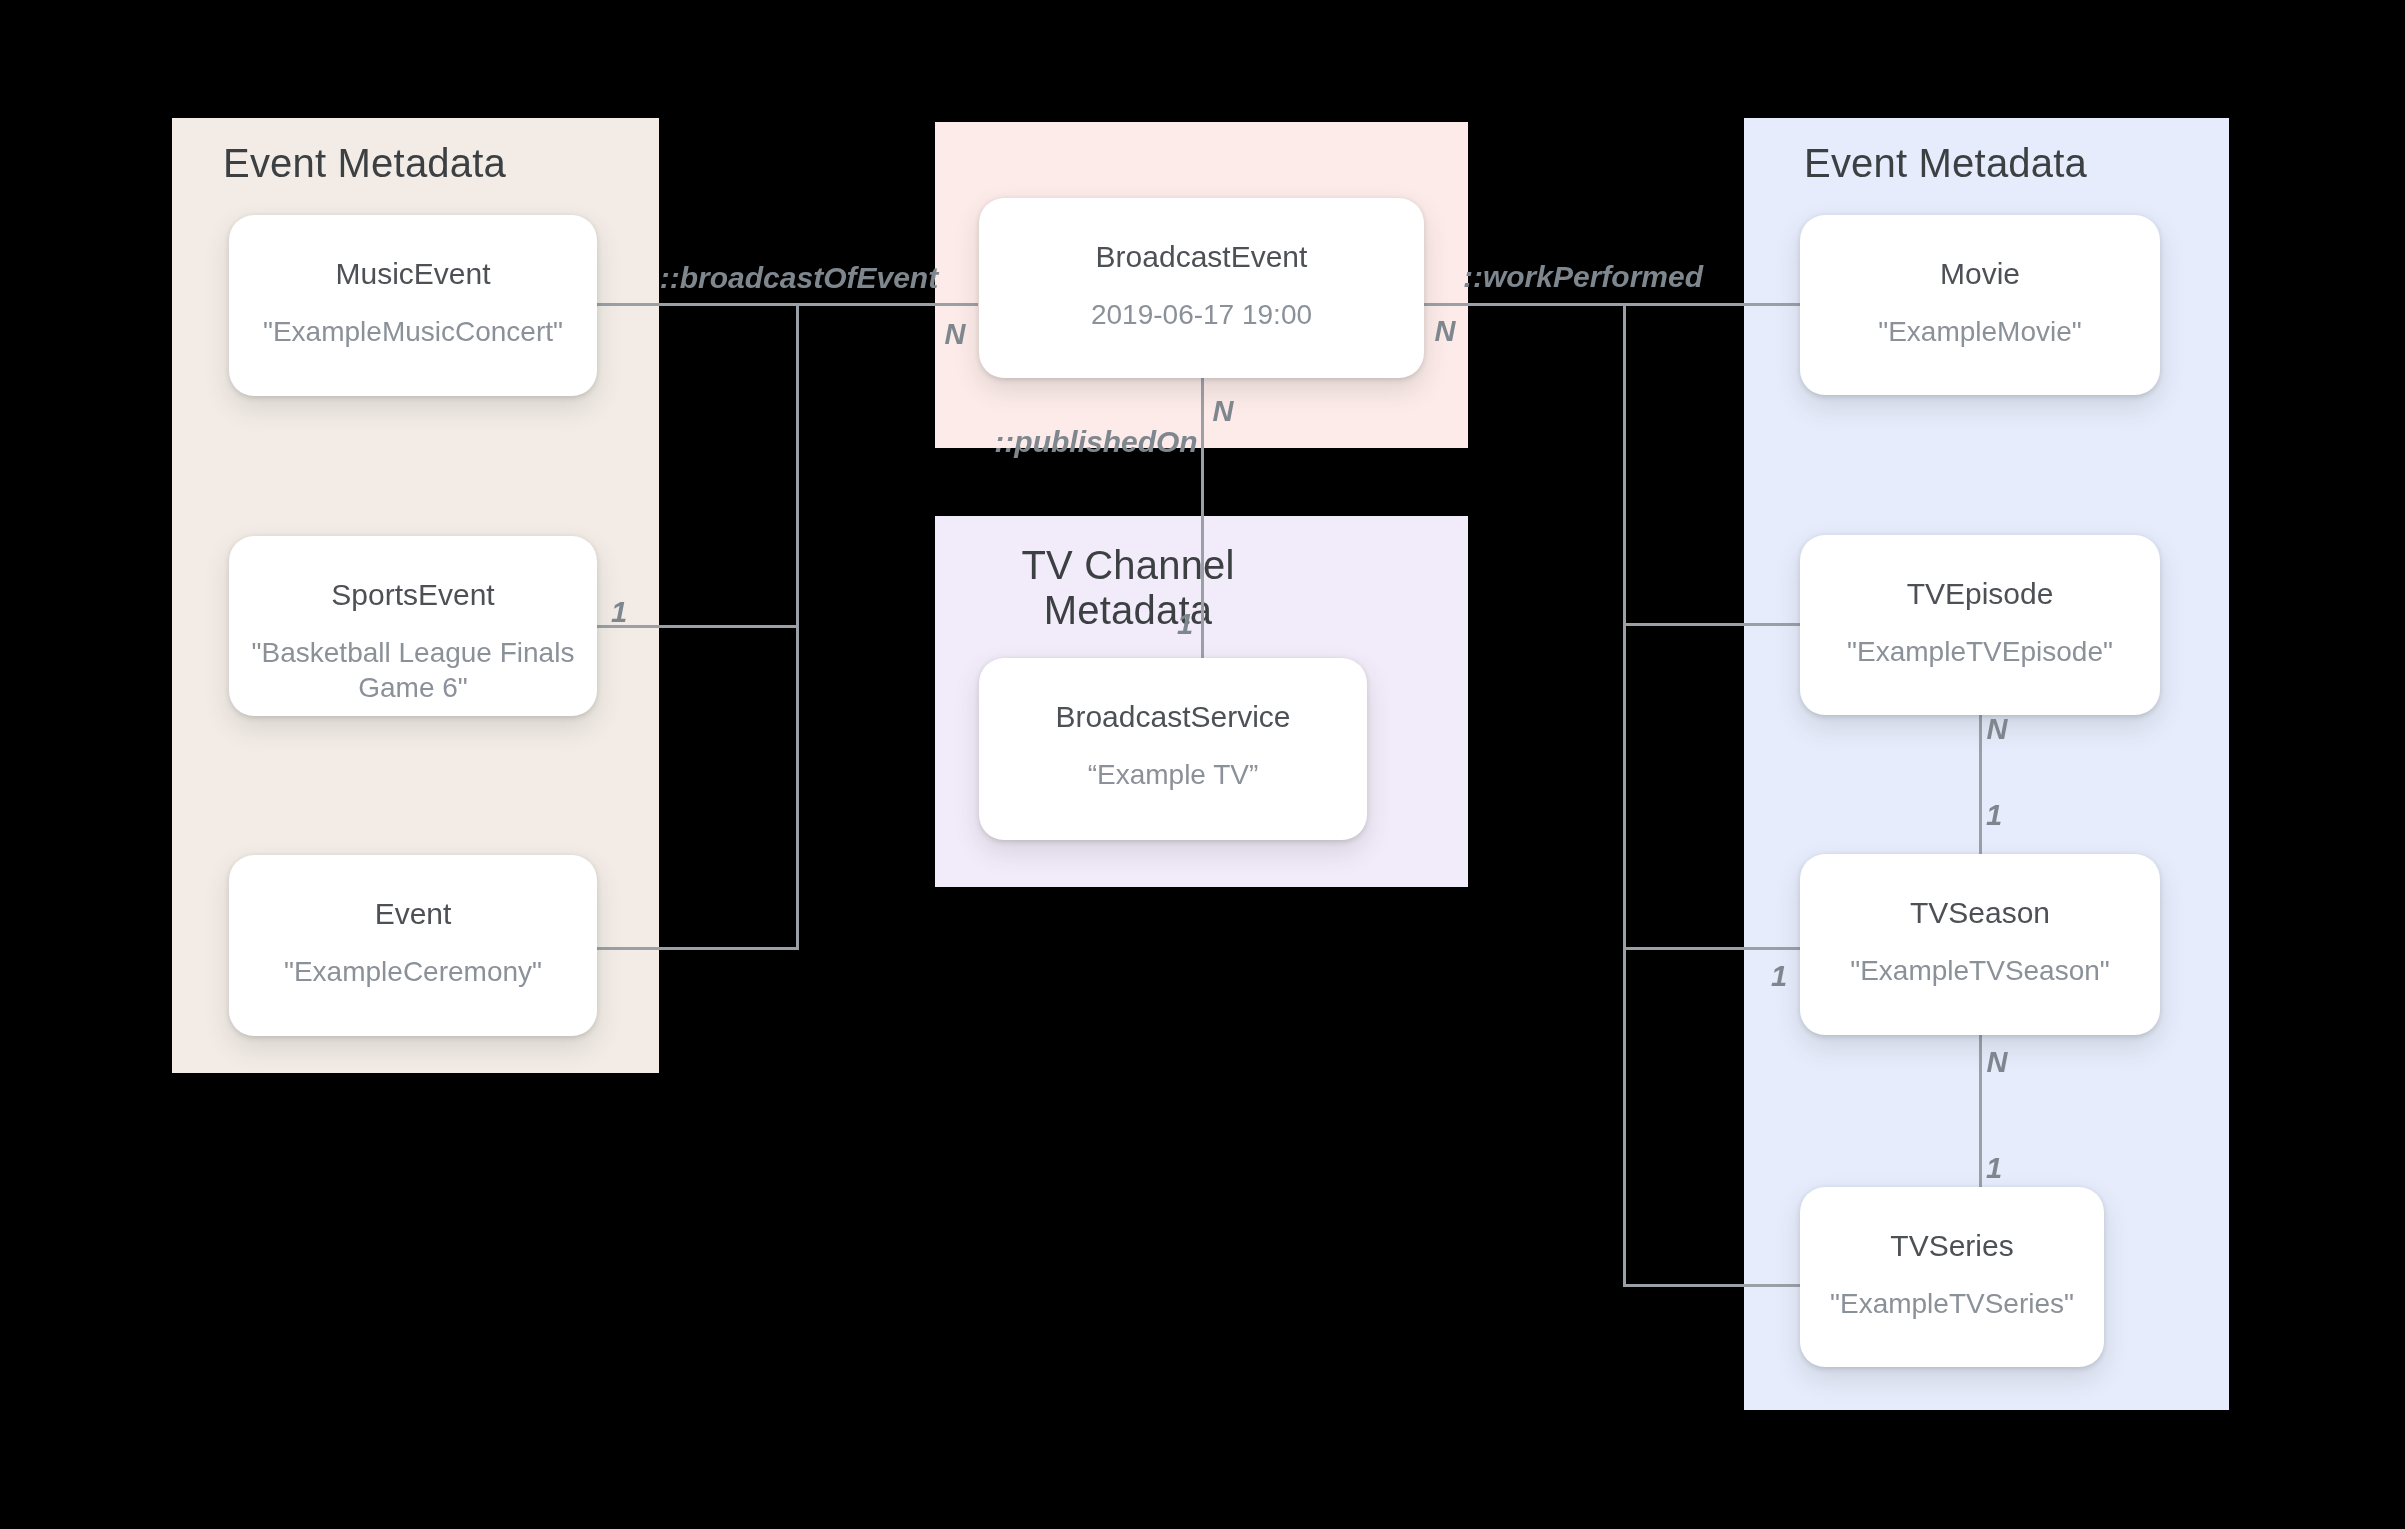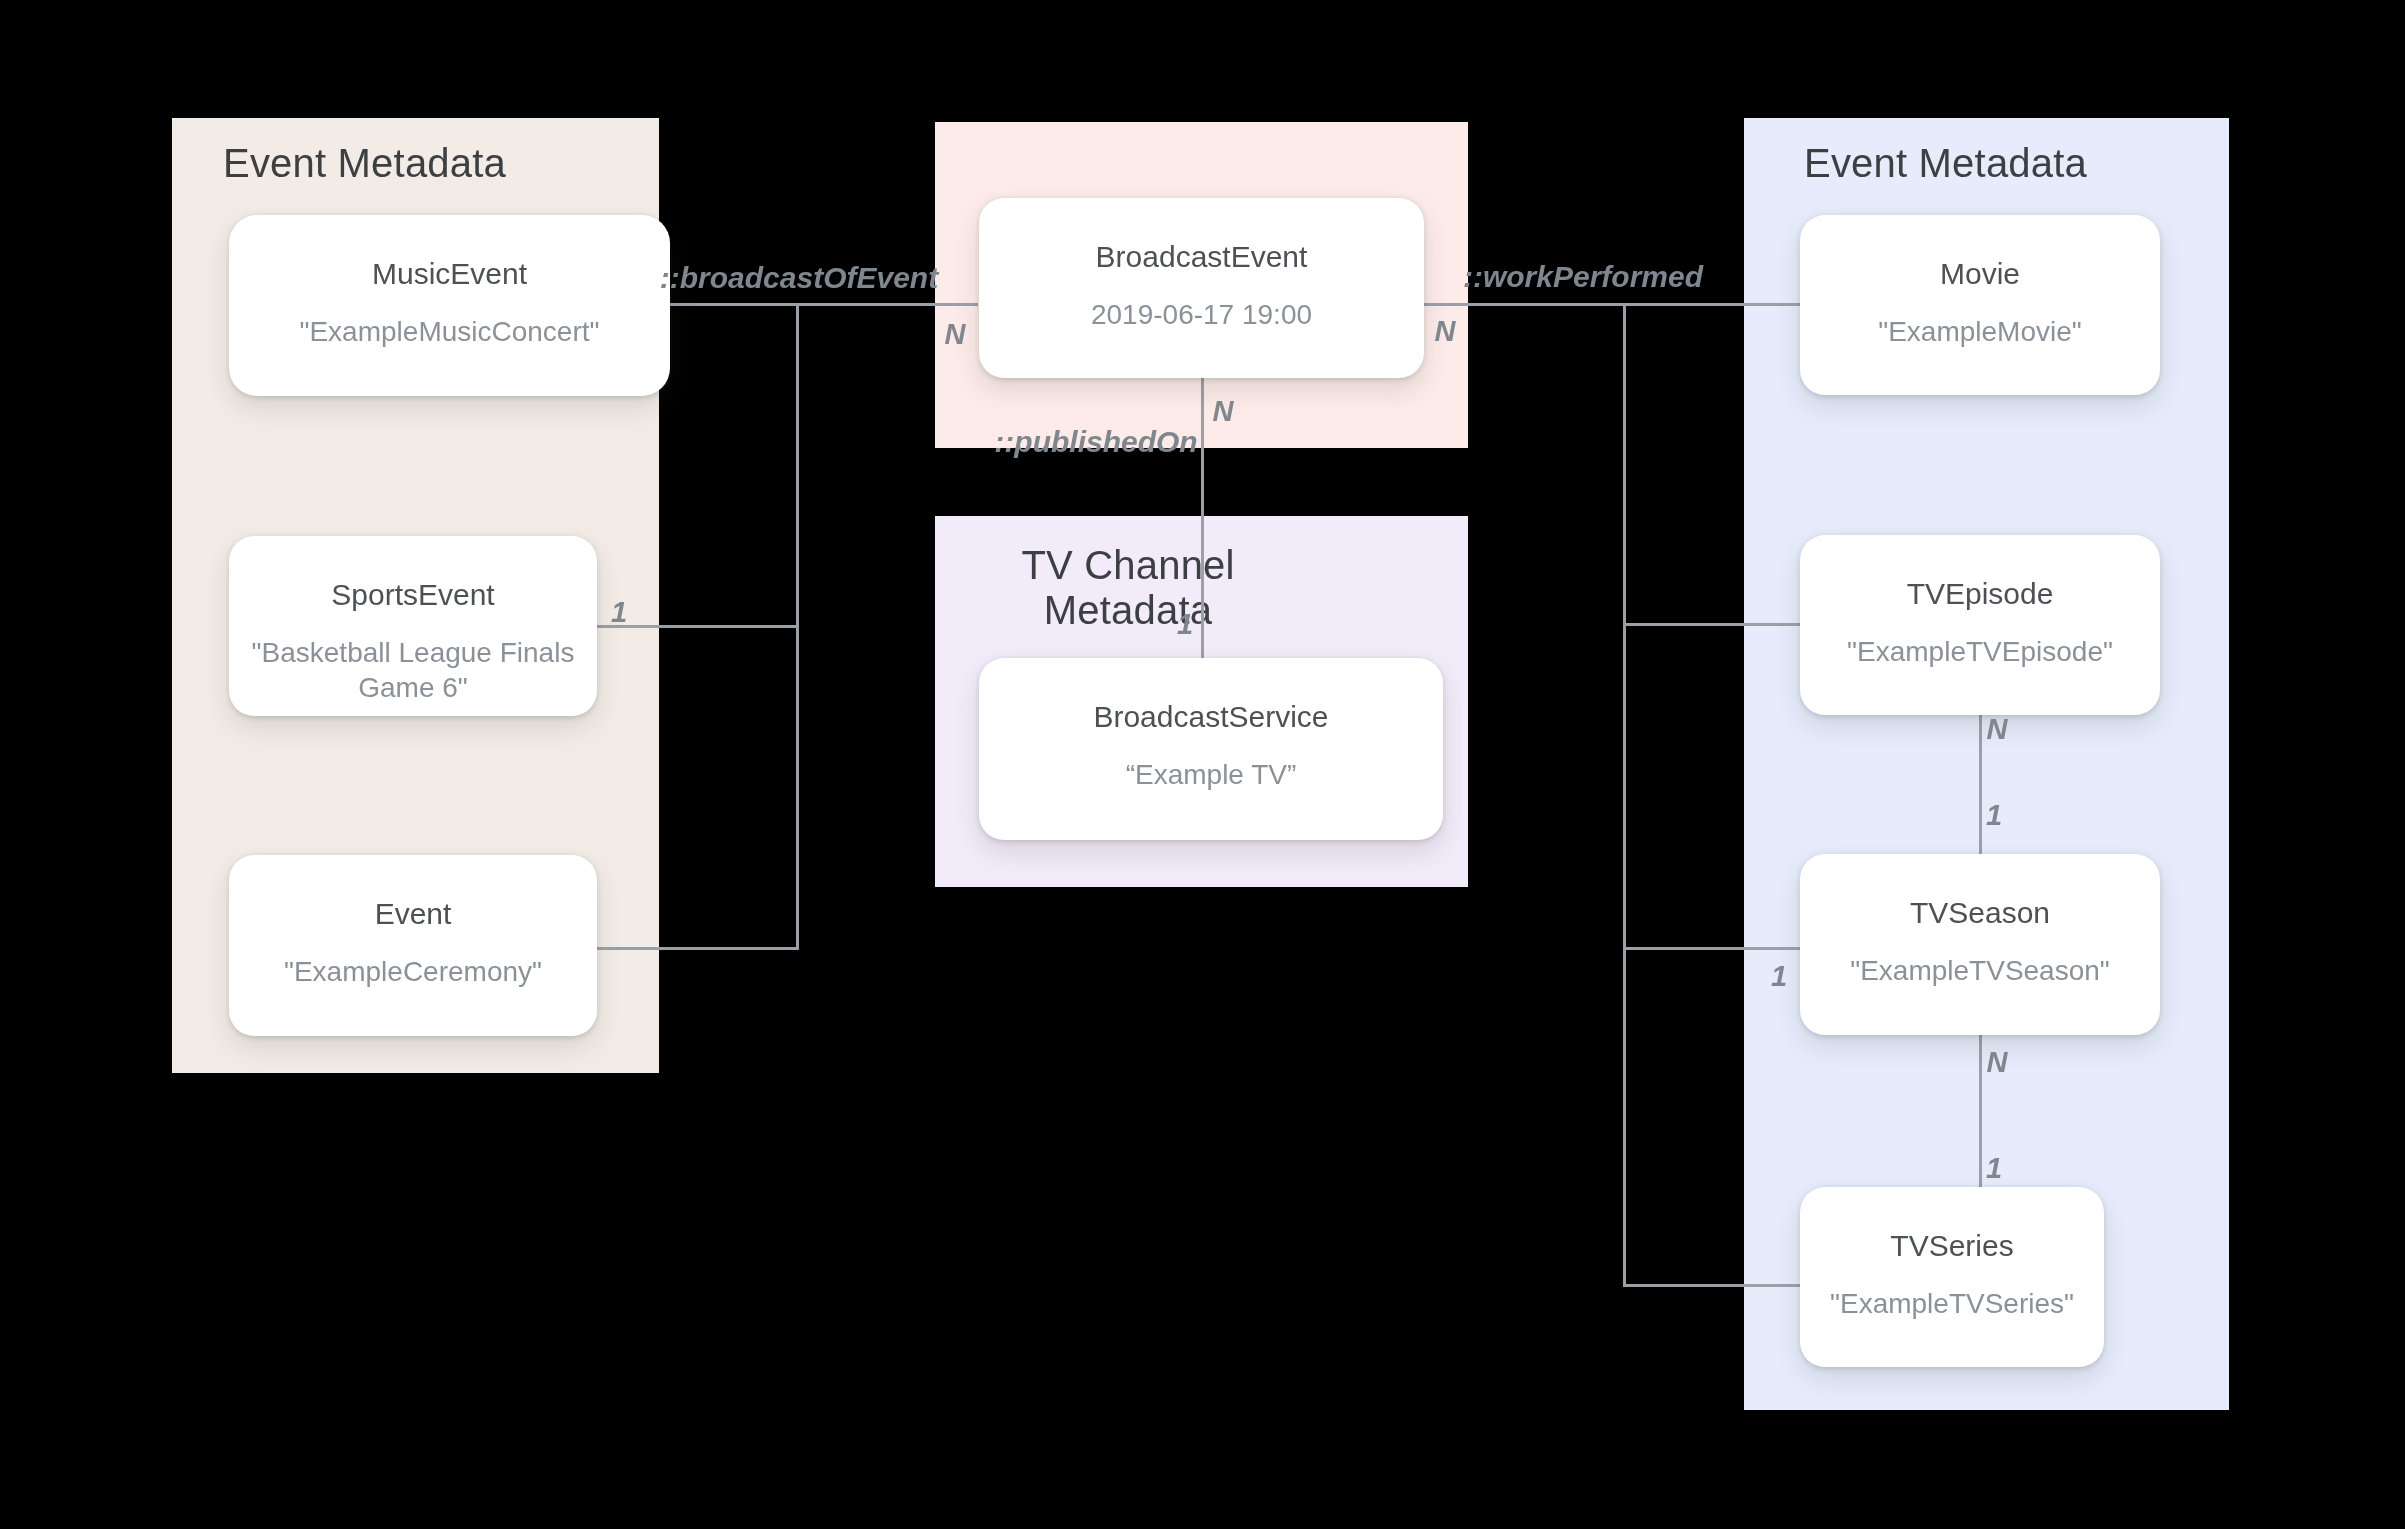--- a/index.html
+++ b/index.html
@@ -22,25 +22,25 @@
   .title-media  { left:1804px; top:141px; }
 
   .card {
     position:absolute; background:#ffffff; border-radius:25px;
     box-shadow:0 1.9px 5.7px rgba(60,64,67,0.18), 0 11.5px 27px rgba(60,64,67,0.14);
     box-sizing:border-box; text-align:center; padding:42px 17px 0 17px;
   }
   .card-title { font-size:30px; line-height:34px; font-weight:500; color:#4d5156; margin-bottom:23px; }
   .card-sub   { font-size:28px; line-height:35px; font-weight:500; color:#8b9199; }
 
-  .card-music     { left:229px;  top:215px;  width:441px; height:181px;border-radius:28px; }
+  .card-music     { left:229px;  top:215px;  width:368px; height:181px; }
   .card-sports    { left:229px;  top:536px;  width:368px; height:180px; }
   .card-event     { left:229px;  top:855px;  width:368px; height:181px; }
   .card-bevent    { left:979px; top:198px;  width:445px; height:180px; }
-  .card-bservice  { left:979px; top:658px;  width:464px; height:182px; }
+  .card-bservice  { left:979px; top:658px;  width:388px; height:182px; }
   .card-movie     { left:1800px; top:215px;  width:360px; height:180px; }
   .card-episode   { left:1800px; top:535px;  width:360px; height:180px; }
   .card-season    { left:1800px; top:854px;  width:360px; height:181px; }
   .card-series    { left:1800px; top:1187px; width:304px; height:180px; }
 
   .line { position:absolute; }
   .l-broadcast-left  { left:597px;  top:303px;  width:381px;  height:2.9px; }
   .l-work-performed  { left:1424px; top:303px;  width:376px;  height:2.9px; }
   .l-sports-branch   { left:597px;  top:625px;  width:202px;  height:2.9px; }
   .l-event-branch    { left:597px;  top:947px;  width:202px;  height:2.9px; }

